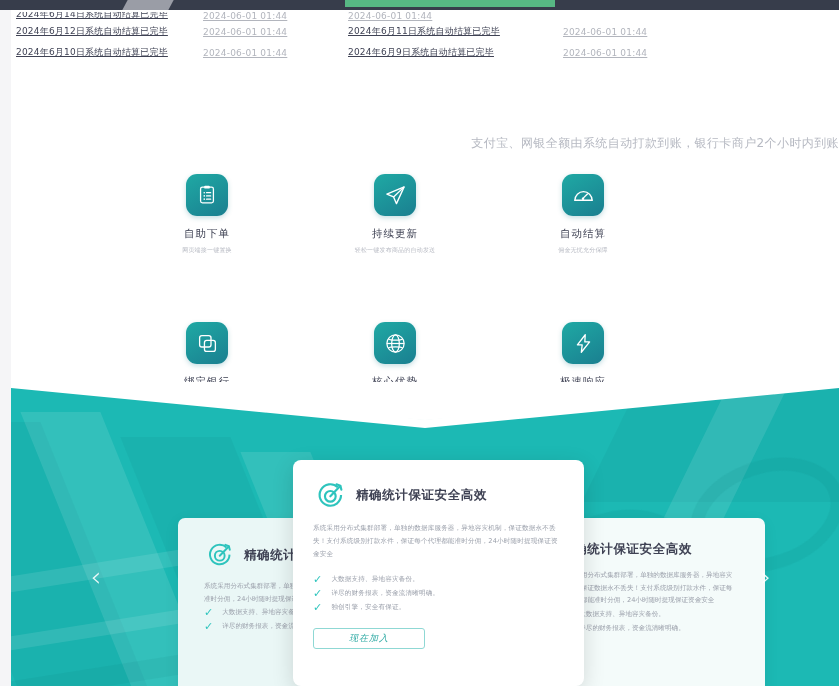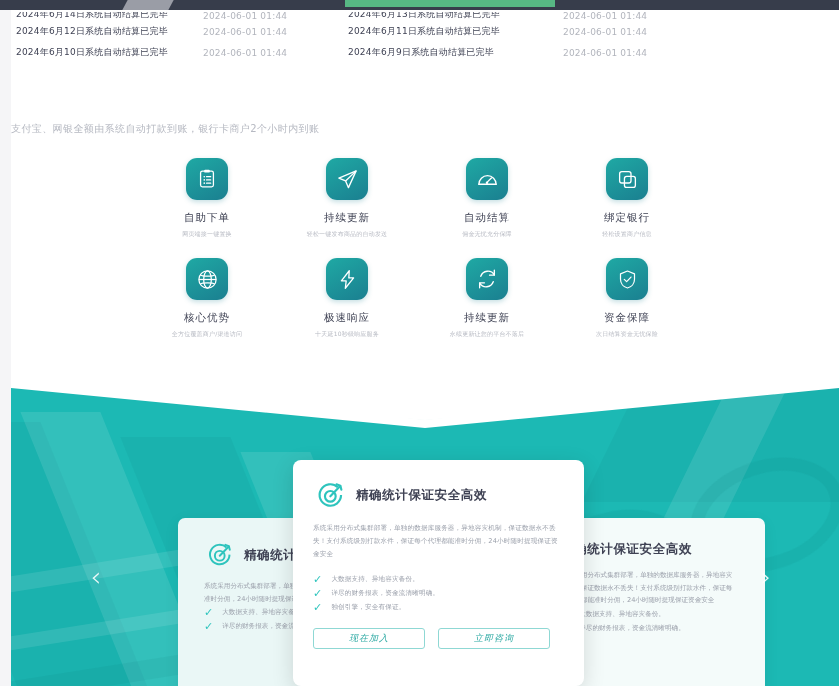--- a/index.html
+++ b/index.html
@@ -35,42 +35,42 @@
   }
 
   
   .notice-table {
     position: absolute; top: 0px; left: 0px; width: 828px;
     padding-top: 2px;
   }
   .notice-row {
     display: flex; width: 828px; height: 21px; align-items: center;
   }
-  .nc { font-size: 9px; color: #3f4254; letter-spacing: 0.2px; white-space: nowrap; }
+  .nc { font-size: 9px; color: #3f4254; letter-spacing: 0.2px; white-space: nowrap; text-decoration: underline; }
   .nc.date { color: #b2b5bd; font-family: "DejaVu Sans", "Liberation Sans", sans-serif; }
   .nc-1 { width: 192px; padding-left: 5px; }
   .nc-2 { width: 145px; }
   .nc-3 { width: 215px; }
   .nc-4 { width: 150px; }
   .notice-row.clipped { height: 9px; overflow: hidden; align-items: flex-end; }
 
   
   .adv-section { position: absolute; top: 105px; left: 0; width: 828px; }
   .adv-title {
     text-align: center; font-size: 17px; color: #3f4254; font-weight: 700;
     letter-spacing: 1px;
   }
   .adv-sub {
-    text-align: left; font-size: 10px; color: #b6b9c2; margin-top: 7px;
+    text-align: right; font-size: 12px; color: #b6b9c2; margin-top: 20px;
     letter-spacing: 0.4px;
   }
 
   .adv-grid {
     margin-top: 22px; display: flex; flex-wrap: wrap;
-    width: 560px; margin-left: 126px;
+    width: 560px; margin-left: 126px; gap: 48px;
   }
   .adv-item {
     width: 140px; display: flex; flex-direction: column; align-items: center;
     margin-bottom: 19px;
   }
   .adv-icon {
     width: 42px; height: 42px; border-radius: 11px;
     background: linear-gradient(150deg, #1fa9a4 0%, #1a7f90 100%);
     display: flex; align-items: center; justify-content: center;
     box-shadow: 0 2px 5px rgba(26,127,144,0.25);
@@ -185,21 +185,20 @@
     <div class="accent"></div>
   </div>
 
   <div class="sheet">
 
     <div class="notice-table">
 
       <div class="notice-row clipped">
         <div class="nc nc-1">2024年6月14日系统自动结算已完毕</div>
         <div class="nc nc-2 date">2024-06-01 01:44</div>
-        <div class="nc nc-3">2024年6月13日系统自动结算已完毕</div>
         <div class="nc nc-4 date">2024-06-01 01:44</div>
       </div>
 
       <div class="notice-row">
         <div class="nc nc-1">2024年6月12日系统自动结算已完毕</div>
         <div class="nc nc-2 date">2024-06-01 01:44</div>
         <div class="nc nc-3">2024年6月11日系统自动结算已完毕</div>
         <div class="nc nc-4 date">2024-06-01 01:44</div>
       </div>
 
@@ -412,21 +411,20 @@
             <span>详尽的财务报表，资金流清晰明确。</span>
           </div>
           <div class="card-li">
             <span class="tick">✓</span>
             <span>独创引擎，安全有保证。</span>
           </div>
         </div>
 
         <div class="card-actions">
           <button class="btn-ghost">现在加入</button>
-          <button class="btn-ghost">立即咨询</button>
         </div>
       </div>
 
     </div>
 
     <div class="arrow arrow-left">‹</div>
     <div class="arrow arrow-right">›</div>
   </div>
 
   <div class="gutter"></div>

